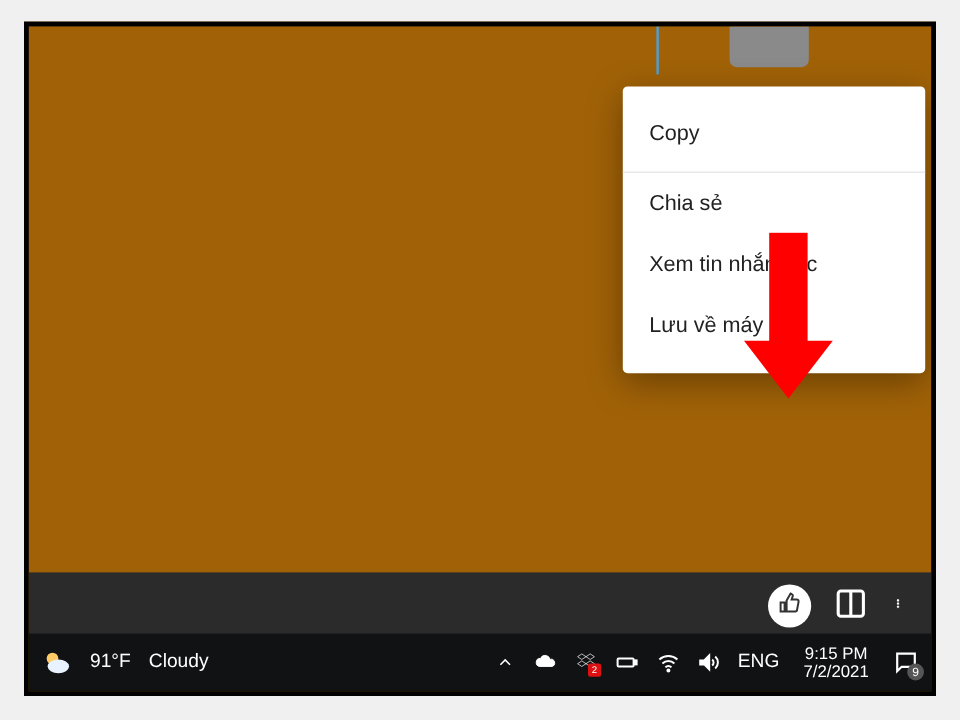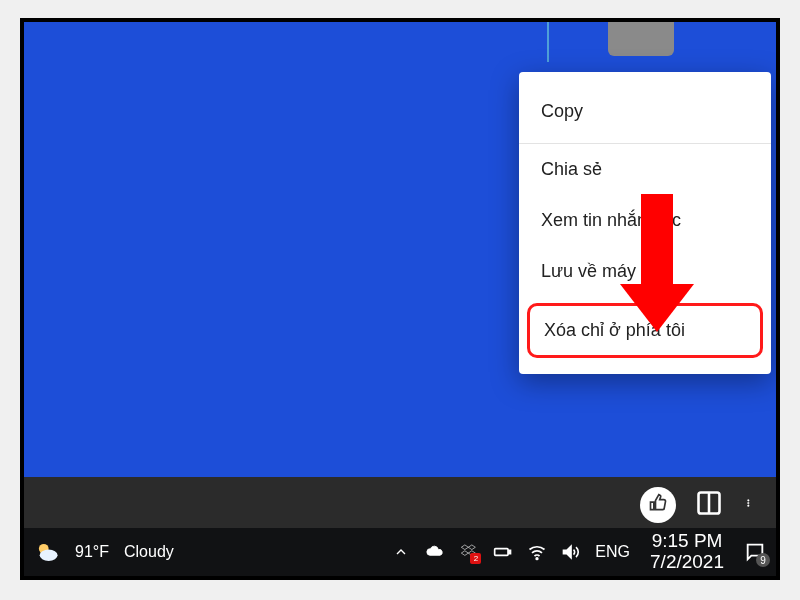--- a/index.html
+++ b/index.html
@@ -2,21 +2,21 @@
 <html><head>
   <meta charset="utf-8">
   <style>
     * { box-sizing: border-box; margin: 0; padding: 0; }
     html, body { width: 800px; height: 600px; overflow: hidden; font-family: "Segoe UI", Arial, sans-serif; }
     .stage {
       width: 800px; height: 600px; background: #f0f0f0; position: relative;
     }
     .frame {
       position: absolute; left: 20px; top: 18px; width: 760px; height: 562px;
-      border: 4px solid #000; background: #1d4ed8; overflow: hidden;
+      border: 4px solid #000; background: #a16207; overflow: hidden;
     }
     
     .thin-line {
       position: absolute; left: 523px; top: 0; width: 2px; height: 40px; background: #4fa0d8;
     }
     .small-block {
       position: absolute; left: 584px; top: 0; width: 66px; height: 34px;
       background: #8a8a8a; border-radius: 0 0 6px 6px;
     }
     
@@ -56,40 +56,39 @@
     .taskbar {
       position: absolute; left: 0; right: 0; bottom: 0; height: 48px; background: #111214;
       display: flex; align-items: center; color: #fff; font-size: 16px; padding: 0 10px;
     }
     .taskbar .left { display: flex; align-items: center; gap: 15px; }
     .weather-icon { width: 26px; height: 26px; }
     .taskbar .spacer { flex: 1; }
     .tray { display: flex; align-items: center; gap: 14px; }
     .tray .ic { width: 20px; height: 20px; display:flex; align-items:center; justify-content:center; }
     .tray svg { stroke: #fff; fill: none; }
-    .timegrp { display:flex; flex-direction:column; align-items:center; line-height:1.1; font-size:19px; padding:0 6px;text-align:right; }
+    .timegrp { display:flex; flex-direction:column; align-items:center; line-height:1.1; font-size:14px; padding:0 6px;text-align:right; }
     .action-center { width:22px; height:22px; position:relative; }
     .action-center .bubble { position:absolute; right:-4px; bottom:-4px; width:14px; height:14px; border-radius:50%; background:#555; color:#fff; font-size:10px; display:flex; align-items:center; justify-content:center; }
     .dropbox-badge { position: relative; }
     .dropbox-badge .b2 { position:absolute; right:-2px; bottom:-2px; width:11px; height:11px; background:#d11; border-radius:2px; color:#fff; font-size:8px; display:flex; align-items:center; justify-content:center; }
   </style>
 </head>
 <body>
 
 <div class="stage">
   <div class="frame">
     <div class="thin-line"></div>
     <div class="small-block"></div>
 
     <div class="ctx">
       <div class="ctx-item">Copy</div>
       <div class="ctx-item group-top">Chia sẻ</div>
       <div class="ctx-item">Xem tin nhắn gốc</div>
       <div class="ctx-item">Lưu về máy</div>
-      <div class="ctx-highlight">Xóa chỉ ở phía tôi</div>
     </div>
 
     <div class="arrow">
       <div class="shaft"></div>
       <div class="head"></div>
     </div>
 
     <div class="lowerbar">
       <div class="thumb-btn">
         <span>

